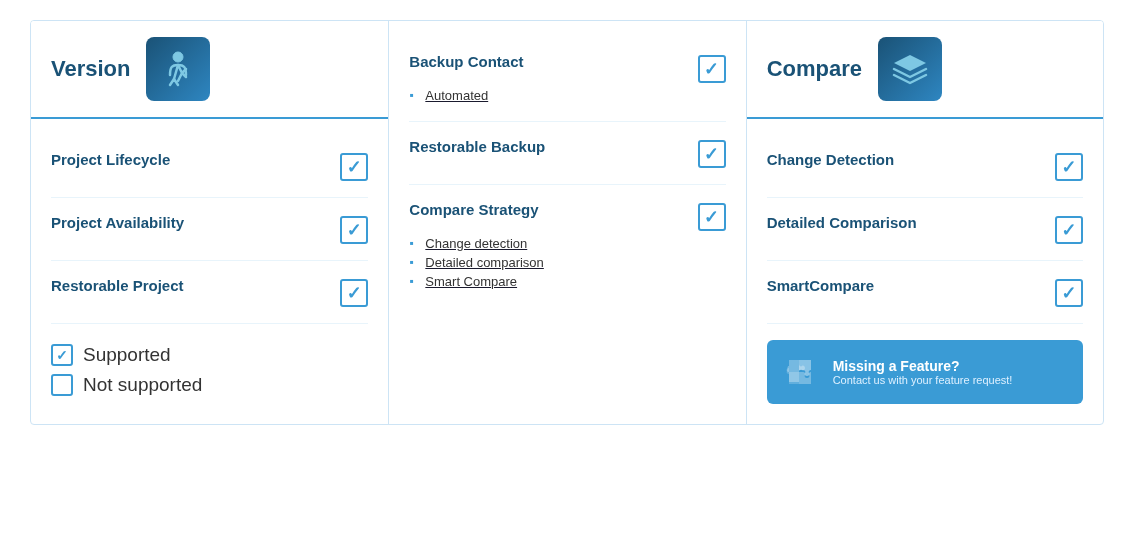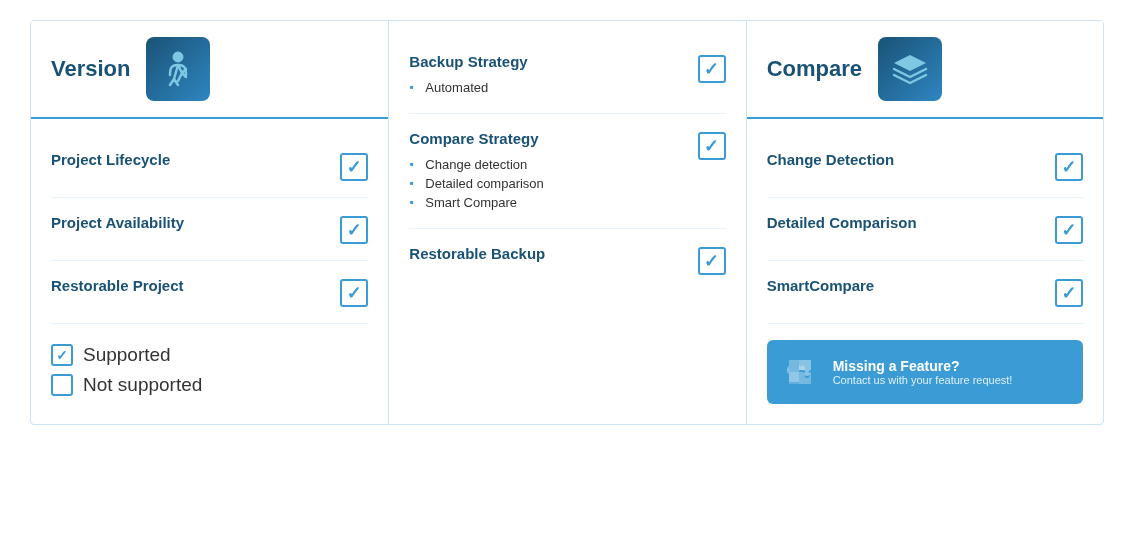--- a/index.html
+++ b/index.html
@@ -79,21 +79,22 @@
 
     .feature-title {
       font-size: 15px;
       font-weight: 700;
       color: #1a5276;
       margin-bottom: 4px;
     }
 
     .feature-sub-list {
       list-style: none;
-      margin-top: 8px;
+      margin-top: 16px;
+      text-decoration: underline;
     }
 
     .feature-sub-list li {
       color: #333;
       font-size: 13px;
       padding: 2px 0;
       padding-left: 16px;
       position: relative;
     }
 
@@ -266,43 +267,43 @@
           </div>
         </div>
       </div>
     </div>
 
     <div class="col-section">
       <div class="col-body">
 
         <div class="feature-row">
           <div class="feature-content">
-            <div class="feature-title">Backup Strategy</div>
+            <div class="feature-title">Backup Contact</div>
             <ul class="feature-sub-list">
               <li>Automated</li>
             </ul>
+          </div>
+          <div class="check-icon check-checked"></div>
+        </div>
+
+        <div class="feature-row">
+          <div class="feature-content">
+            <div class="feature-title">Restorable Backup</div>
           </div>
           <div class="check-icon check-checked"></div>
         </div>
 
         <div class="feature-row">
           <div class="feature-content">
             <div class="feature-title">Compare Strategy</div>
             <ul class="feature-sub-list">
               <li>Change detection</li>
               <li>Detailed comparison</li>
               <li>Smart Compare</li>
             </ul>
-          </div>
-          <div class="check-icon check-checked"></div>
-        </div>
-
-        <div class="feature-row">
-          <div class="feature-content">
-            <div class="feature-title">Restorable Backup</div>
           </div>
           <div class="check-icon check-checked"></div>
         </div>
       </div>
     </div>
 
     <div class="col-section">
       <div class="col-header">
         <span class="col-header-title">Compare</span>
         <div class="header-icon">

